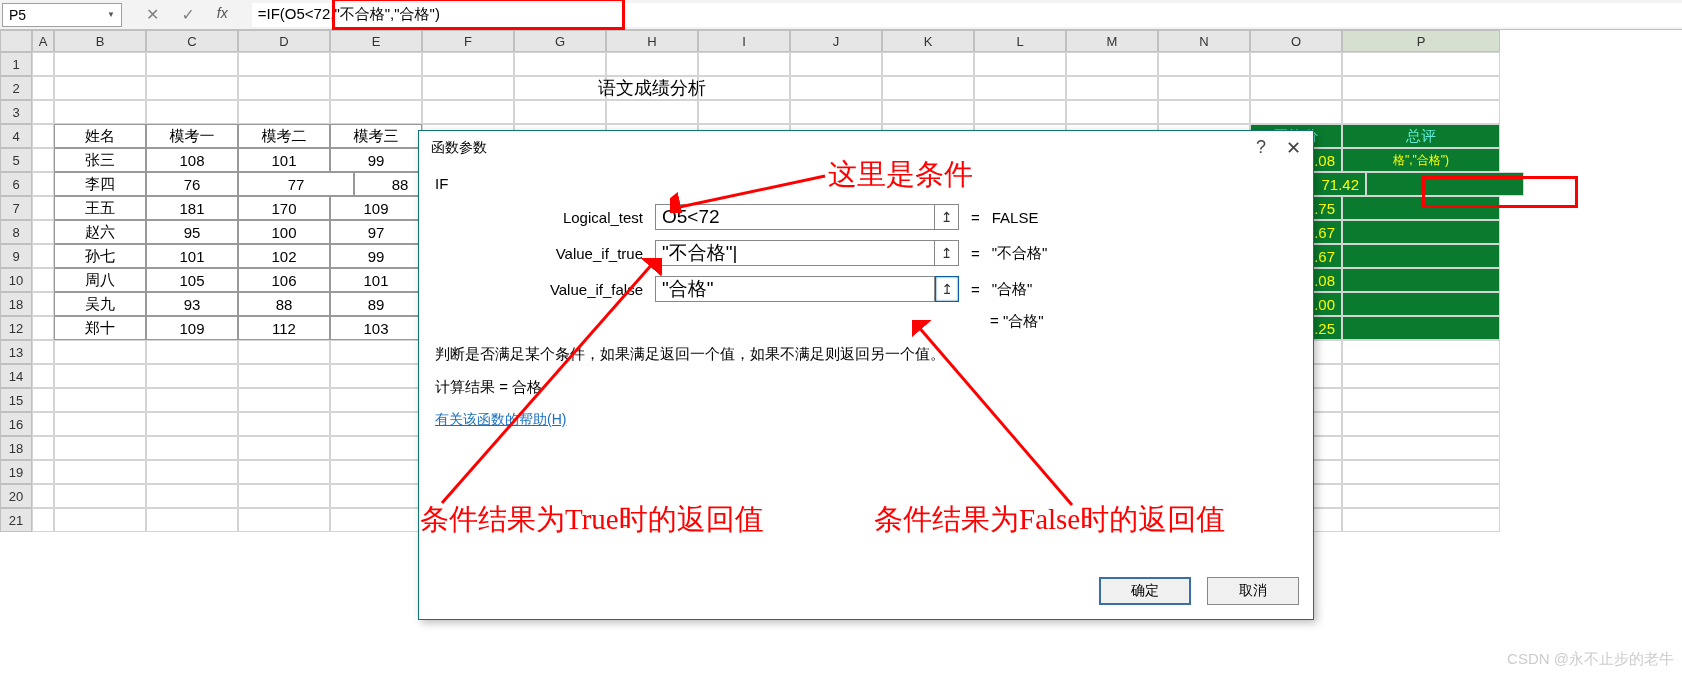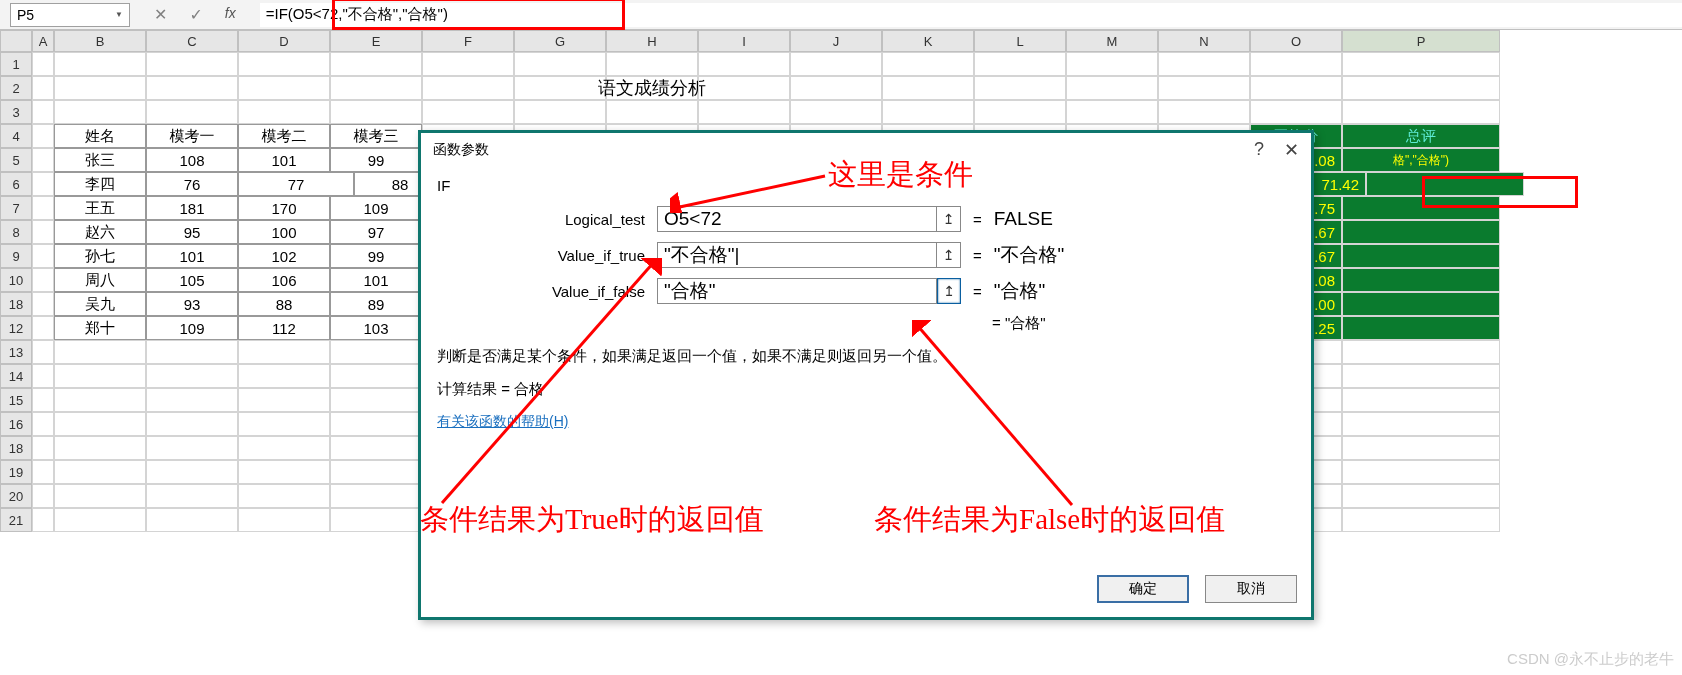--- a/index.html
+++ b/index.html
@@ -1,18 +1,18 @@
 <!DOCTYPE html>
 <html><head>
 <meta charset="utf-8">
 <style>
 *{box-sizing:border-box;margin:0;padding:0;font-family:"Microsoft YaHei",Arial,sans-serif}
 body{background:#fff;overflow:hidden;width:1682px;height:675px;position:relative;font-size:14px}
 .formula-bar{display:flex;align-items:center;height:30px;border-bottom:1px solid #c0c0c0;background:#f3f3f3}
-.name-box{width:120px;height:24px;margin-left:10px;border:1px solid #a0a0a0;background:#fff;display:flex;align-items:center;padding:0 6px;justify-content:space-between}
+.name-box{width:120px;height:24px;margin-left:2px;border:1px solid #a0a0a0;background:#fff;display:flex;align-items:center;padding:0 6px;justify-content:space-between}
 .name-box .dd{font-size:8px;color:#555}
 .fb-icons{display:flex;gap:22px;margin:0 24px;color:#808080;font-size:16px}
 .fb-icons span{cursor:pointer}
 .fx{font-style:italic;font-size:14px;color:#555}
 .formula-input{flex:1;height:24px;padding:2px 6px;background:#fff;display:flex;align-items:center}
 .formula-input span{font-size:15px}
 .formula-bar .redbox{border:3px solid red;position:absolute;left:332px;top:-2px;width:293px;height:32px;z-index:5}
 .grid{position:relative;background:#fff}
 .corner{position:absolute;left:0;top:0;width:32px;height:22px;background:#e6e6e6;border:1px solid #c0c0c0}
 .col-headers{display:flex;margin-left:32px;height:22px}
@@ -22,33 +22,33 @@
 .row{display:flex;height:24px}
 .rh{width:32px;background:#e6e6e6;border:1px solid #c0c0c0;display:flex;align-items:center;justify-content:center;font-size:13px;color:#333}
 .cell{border:1px solid #d4d4d4;height:24px;display:flex;align-items:center;justify-content:center;font-size:15px;color:#000;overflow:hidden}
 .cell.data{justify-content:center}
 .cell.hdr2{background:#0a7b2e;color:#5eead4;font-weight:normal;justify-content:center}
 .cell.avg{background:#0a7b2e;color:#ffff00;justify-content:flex-end;padding-right:6px}
 .cell.edit{background:#0a7b2e;color:#ffff00;font-size:12px}
 .ol{border:1px solid #999}
 
 
-.dlg{position:absolute;left:418px;top:130px;width:896px;height:490px;background:#fff;border:3px solid #0f766e;box-shadow:3px 3px 8px rgba(0,0,0,.25);z-index:20}
+.dlg{position:absolute;left:418px;top:130px;width:896px;height:490px;background:#fff;border:1px solid #0f766e;box-shadow:3px 3px 8px rgba(0,0,0,.25);z-index:20}
 .dlg-title{height:34px;display:flex;align-items:center;justify-content:space-between;padding:0 12px;font-size:14px}
 .dlg-title .tr{display:flex;gap:20px;font-size:18px;color:#444}
 .dlg-title .tr span{cursor:pointer}
 .dlg-body{padding:4px 16px}
 .dlg-body .fname{font-size:15px;margin:6px 0 12px 0}
 .argrow{display:flex;align-items:center;margin-bottom:10px}
 .argrow .lbl{width:220px;text-align:right;padding-right:12px;font-size:15px}
 .argrow input{width:280px;height:26px;border:1px solid #888;padding:2px 6px;font-size:19px}
 .argrow .pick{width:24px;height:26px;border:1px solid #888;border-left:none;display:flex;align-items:center;justify-content:center;color:#333}
 .argrow .pick.sel{border:1px solid #0a5fa0;box-shadow:inset 0 0 2px #0a5fa0}
 .argrow .eq{margin:0 12px;font-size:15px}
-.argrow .res{font-size:19px}
+.argrow .res{font-size:15px}
 .resrow{margin-left:555px;margin-bottom:14px;font-size:15px}
 .desc{font-size:15px;margin:8px 0 14px 0}
 .subdesc{text-align:center;font-size:15px;margin-bottom:26px;padding:0 50px}
 .calc{font-size:15px;margin-bottom:14px}
 .help{color:#1a6fbf;text-decoration:underline;font-size:14px;cursor:pointer}
 .btns{position:absolute;right:14px;bottom:14px;display:flex;gap:16px}
 .btns button{width:92px;height:28px;border:1px solid #888;background:#f0f0f0;cursor:pointer;font-size:14px}
 .btns button.primary{border:2px solid #3a6ea5}
 
 .ann{position:absolute;font-size:29px;color:red;font-weight:normal;z-index:30;font-family:SimHei}

